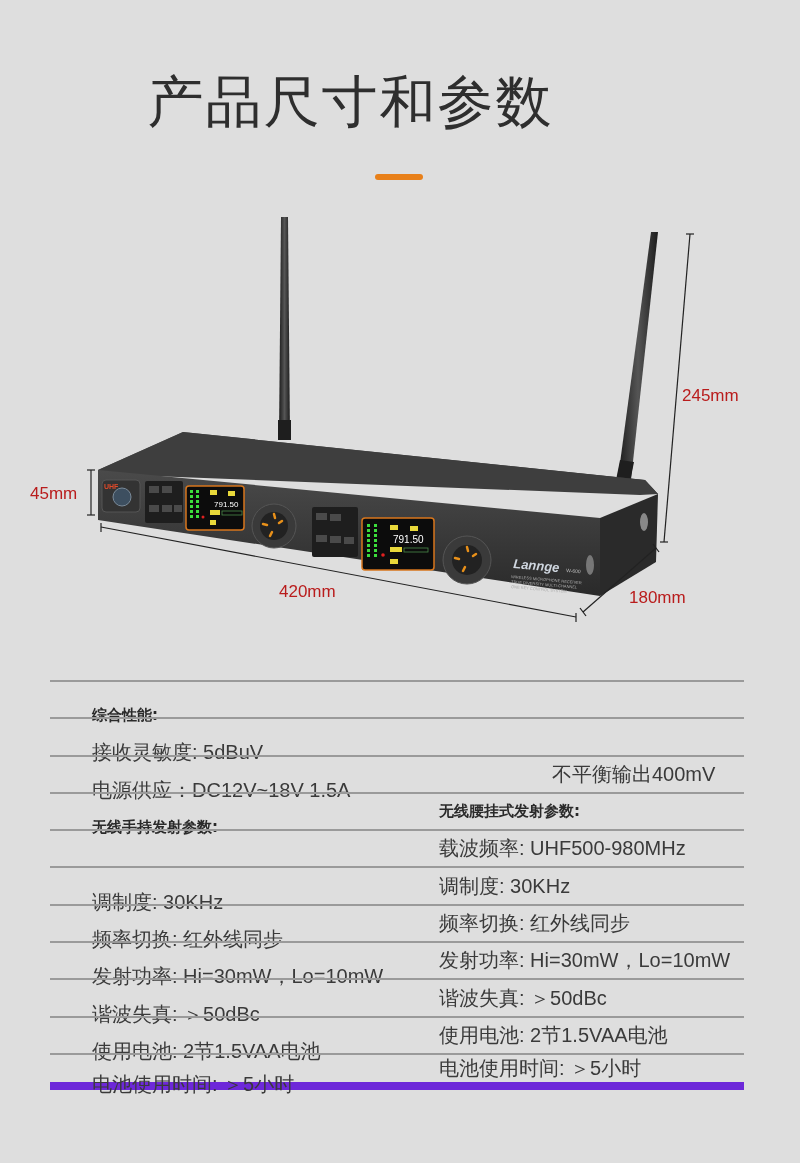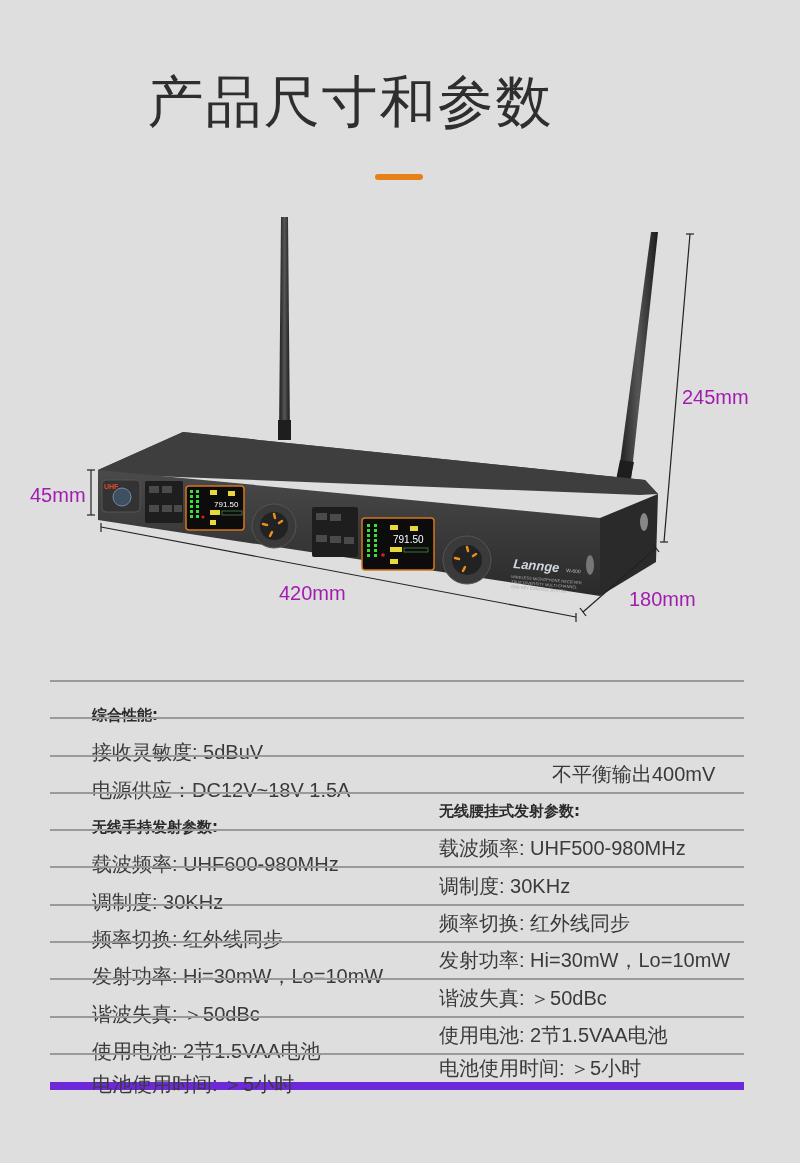--- a/index.html
+++ b/index.html
@@ -11,21 +11,21 @@
     font-size: 56px; font-weight: 400; color: #2e2e2e; letter-spacing: 2px; line-height: 80px; margin-left: 29px;
   }
   .accent-bar {
     position: absolute; left: 375px; top: 174px; width: 48px; height: 6px;
     border-radius: 3px; background: #e8801a;
   }
 
   
   .product { position: absolute; left: 0; top: 200px; width: 800px; height: 460px; }
   .product svg { position: absolute; left: 0; top: 0; }
-  .dim-label { position: absolute; font-size: 20px; color: #a21caf; font-family: "Liberation Sans", sans-serif; }
+  .dim-label { position: absolute; font-size: 17px; color: #b91c1c; font-family: "Liberation Sans", sans-serif; }
 
   
   .specs { position: absolute; left: 50px; top: 680px; width: 694px; }
   .spec-row {
     position: relative; height: 37.3px; border-top: 2px solid #9a9a9a;
     display: flex; align-items: center;
   }
   .spec-row.last { border-bottom: 8px solid #6d28d9; }
   .cell { position: absolute; top: 0; height: 100%; display: flex; align-items: center; font-size: 20px; color: #3a3a3a; white-space: nowrap; font-family: "Liberation Sans", sans-serif; }
   .cell.left { left: 42px; margin-top: 16px; }
@@ -205,21 +205,20 @@
   </div>
   <div class="spec-row">
     <div class="cell left">电源供应：DC12V~18V 1.5A</div>
     <div class="cell right-indent">不平衡输出400mV</div>
   </div>
   <div class="spec-row">
     <div class="cell left bold">无线手持发射参数:</div>
     <div class="cell right bold">无线腰挂式发射参数:</div>
   </div>
   <div class="spec-row">
-    <div class="cell left">载波频率: UHF600-980MHz</div>
     <div class="cell right">载波频率: UHF500-980MHz</div>
   </div>
   <div class="spec-row">
     <div class="cell left">调制度: 30KHz</div>
     <div class="cell right">调制度: 30KHz</div>
   </div>
   <div class="spec-row">
     <div class="cell left">频率切换: 红外线同步</div>
     <div class="cell right">频率切换: 红外线同步</div>
   </div>

